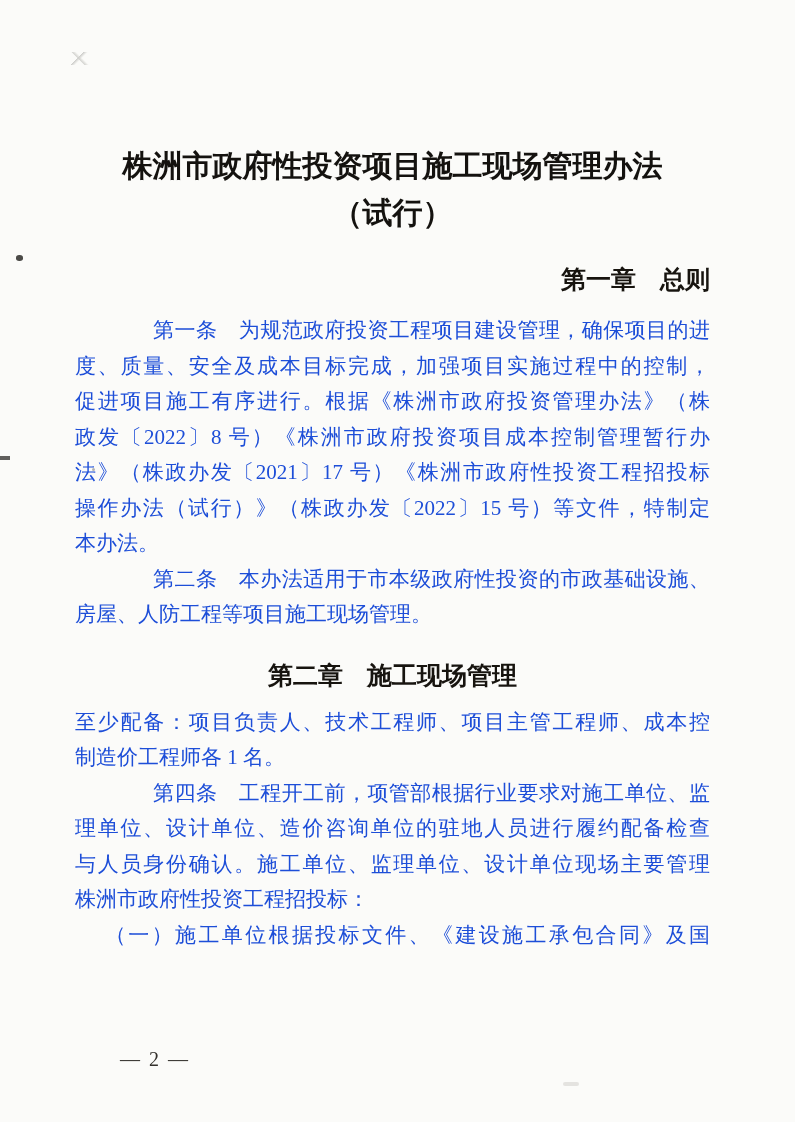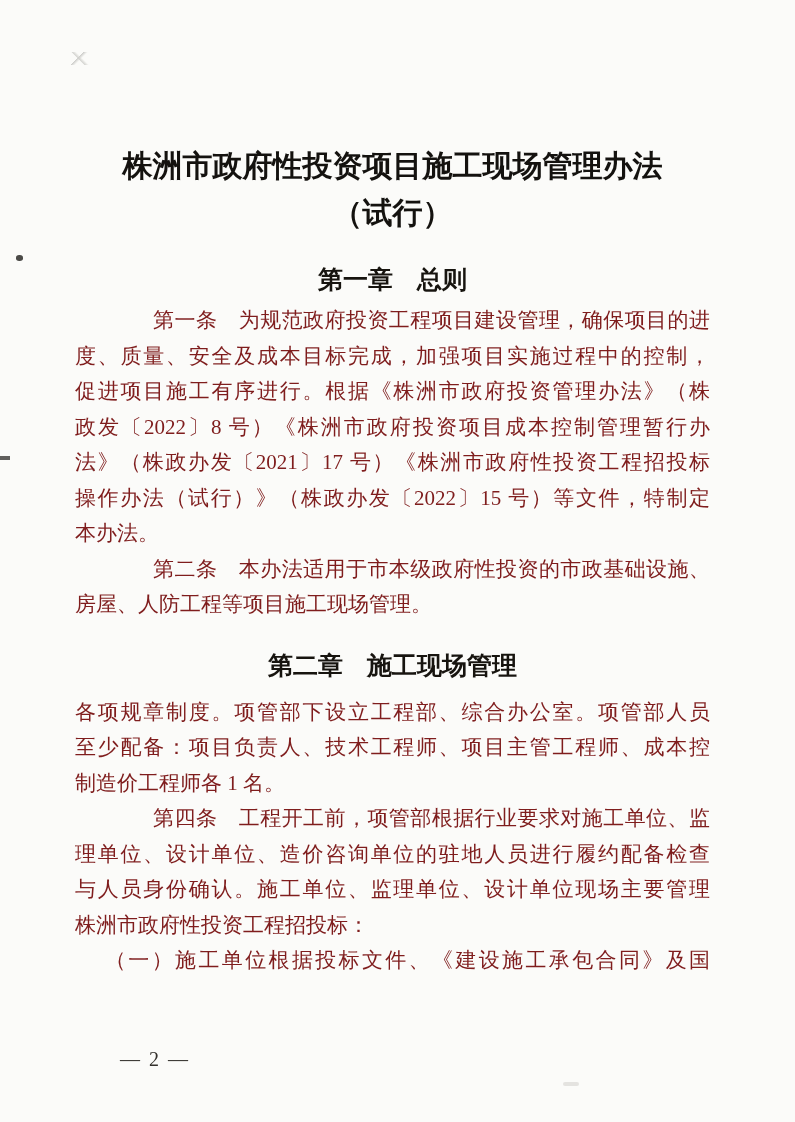--- a/index.html
+++ b/index.html
@@ -30,29 +30,29 @@
     letter-spacing: 0px;
   }
   .chapter {
     text-align: center;
     font-family: "Liberation Sans", "DejaVu Sans", sans-serif;
     font-weight: 700;
     font-size: 25px;
     line-height: 33px;
     color: #17140f;
   }
-  .chapter.first { margin-top: 27px; margin-bottom: 7px; }
+  .chapter.first { margin-top: 27px; margin-bottom: 17px; text-align: right; }
   .chapter.later { margin-top: 26px; margin-bottom: 13px; }
   .chapter .gap { display:inline-block; width: 24px; }
   .line {
     font-size: 21px;
     line-height: 35.5px;
     height: 35.5px;
     overflow: hidden;
-    color: #7f1d1d;
+    color: #1d4ed8;
   }
   .line.fill { text-align: justify; text-align-last: justify; }
   .line.article { text-indent: 78px; }
   .line.item { text-indent: 30px; }
   .footer {
     position: absolute;
     left: 120px;
     top: 1048px;
     font-size: 20px;
     letter-spacing: 2px;
@@ -90,21 +90,20 @@
         <div class="line fill article">第一条　为规范政府投资工程项目建设管理，确保项目的进</div>
         <div class="line fill">度、质量、安全及成本目标完成，加强项目实施过程中的控制，</div>
         <div class="line fill">促进项目施工有序进行。根据《株洲市政府投资管理办法》（株</div>
         <div class="line fill">政发〔2022〕8 号）《株洲市政府投资项目成本控制管理暂行办</div>
         <div class="line fill">法》（株政办发〔2021〕17 号）《株洲市政府性投资工程招投标</div>
         <div class="line fill">操作办法（试行）》（株政办发〔2022〕15 号）等文件，特制定</div>
         <div class="line">本办法。</div>
         <div class="line fill article">第二条　本办法适用于市本级政府性投资的市政基础设施、</div>
         <div class="line">房屋、人防工程等项目施工现场管理。</div>
         <div class="chapter later"><span>第二章</span><span class="gap"></span><span>施工现场管理</span></div>
-        <div class="line fill">各项规章制度。项管部下设立工程部、综合办公室。项管部人员</div>
         <div class="line fill">至少配备：项目负责人、技术工程师、项目主管工程师、成本控</div>
         <div class="line">制造价工程师各 1 名。</div>
         <div class="line fill article">第四条　工程开工前，项管部根据行业要求对施工单位、监</div>
         <div class="line fill">理单位、设计单位、造价咨询单位的驻地人员进行履约配备检查</div>
         <div class="line fill">与人员身份确认。施工单位、监理单位、设计单位现场主要管理</div>
         <div class="line">株洲市政府性投资工程招投标：</div>
         <div class="line fill item">（一）施工单位根据投标文件、《建设施工承包合同》及国</div>
       </div>
   </div>
 

